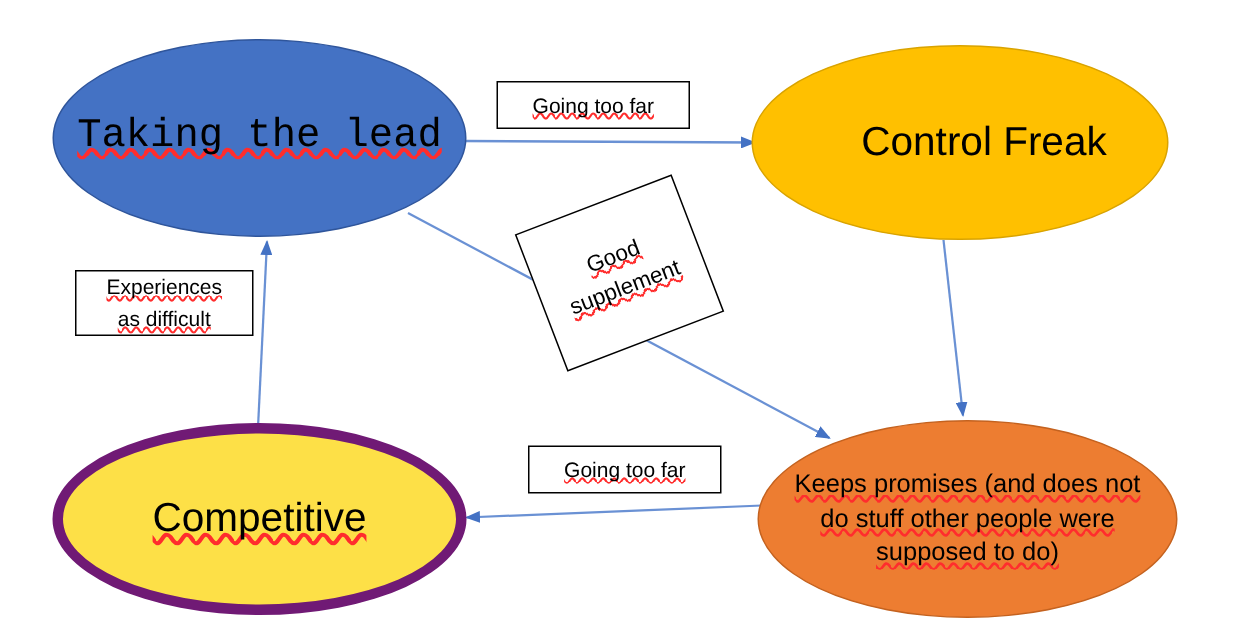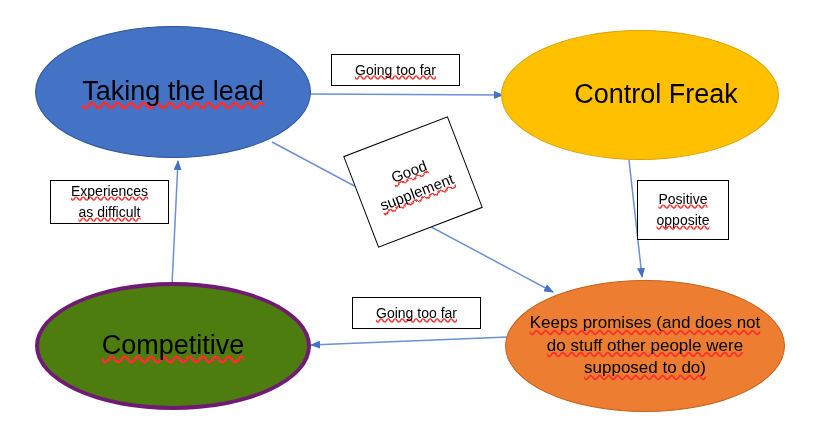--- a/index.html
+++ b/index.html
@@ -51,34 +51,35 @@
   .node-label.no-squiggle {
     text-decoration: none;
     margin-left: 32px;
   }
 
   
   #node-taking-the-lead {
     left: 35px; top: 26px; width: 276px; height: 132px;
     background: #4472C4;
     border: 1px solid #2f559b;
+    font-family: Liberation Mono, monospace;
   }
   #node-taking-the-lead .node-label { font-size: 27px; }
 
   #node-control-freak {
     left: 501px; top: 30px; width: 278px; height: 130px;
     background: #FFC000;
     border: 1px solid #d9a300;
   }
   #node-control-freak .node-label { font-size: 27px; }
 
   #node-competitive {
     left: 35px; top: 282px; width: 276px; height: 128px;
-    background: #4d7c0f;
-    border: 4px solid #701a75;
+    background: #fde047;
+    border: 7px solid #701a75;
   }
   #node-competitive .node-label { font-size: 27px; }
 
   #node-keeps-promises {
     left: 505px; top: 280px; width: 280px; height: 132px;
     background: #ED7D31;
     border: 1px solid #c4621f;
   }
   #node-keeps-promises .node-label {
     font-size: 17px;
@@ -162,24 +163,20 @@
 
   <div class="edge-label" id="label-going-too-far-top">
     <span>Going too far</span>
   </div>
 
   <div class="edge-label" id="label-good-supplement">
     <span>Good
 supplement</span>
   </div>
 
-  <div class="edge-label" id="label-positive-opposite">
-    <span>Positive
-opposite</span>
-  </div>
 
   <div class="edge-label" id="label-going-too-far-bottom">
     <span>Going too far</span>
   </div>
 
   <div class="edge-label" id="label-experiences-as-difficult">
     <span>Experiences
 as difficult</span>
   </div>
 

